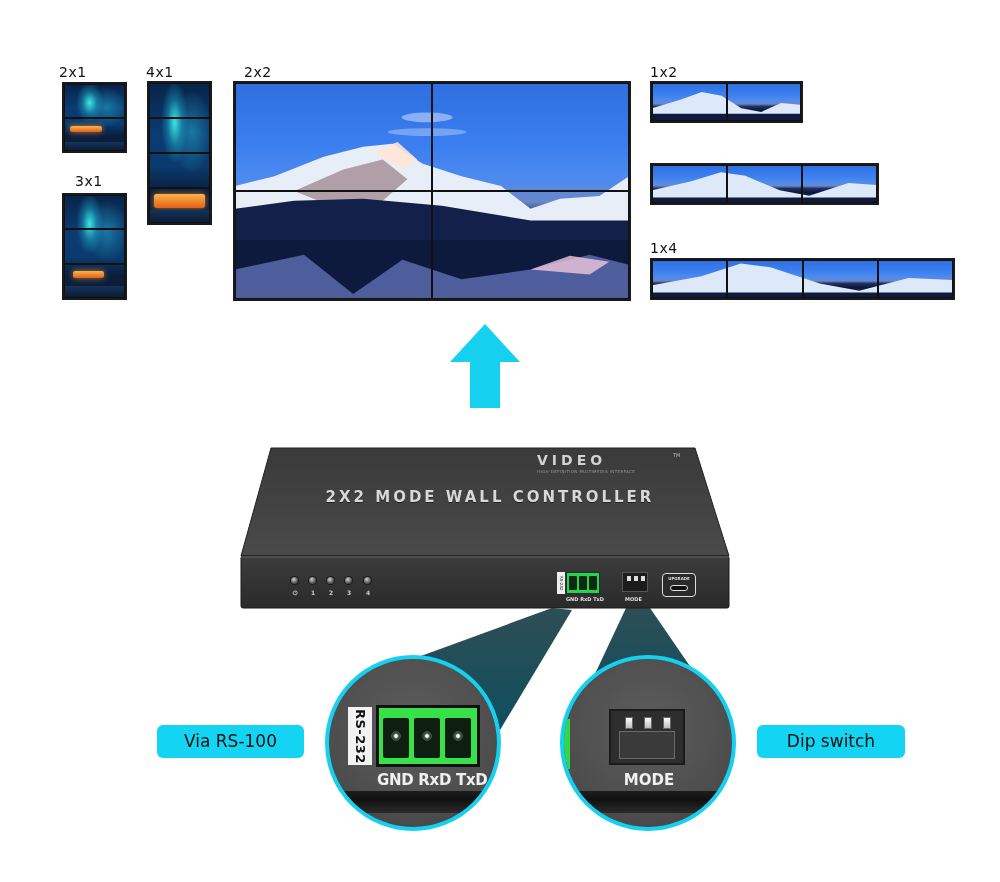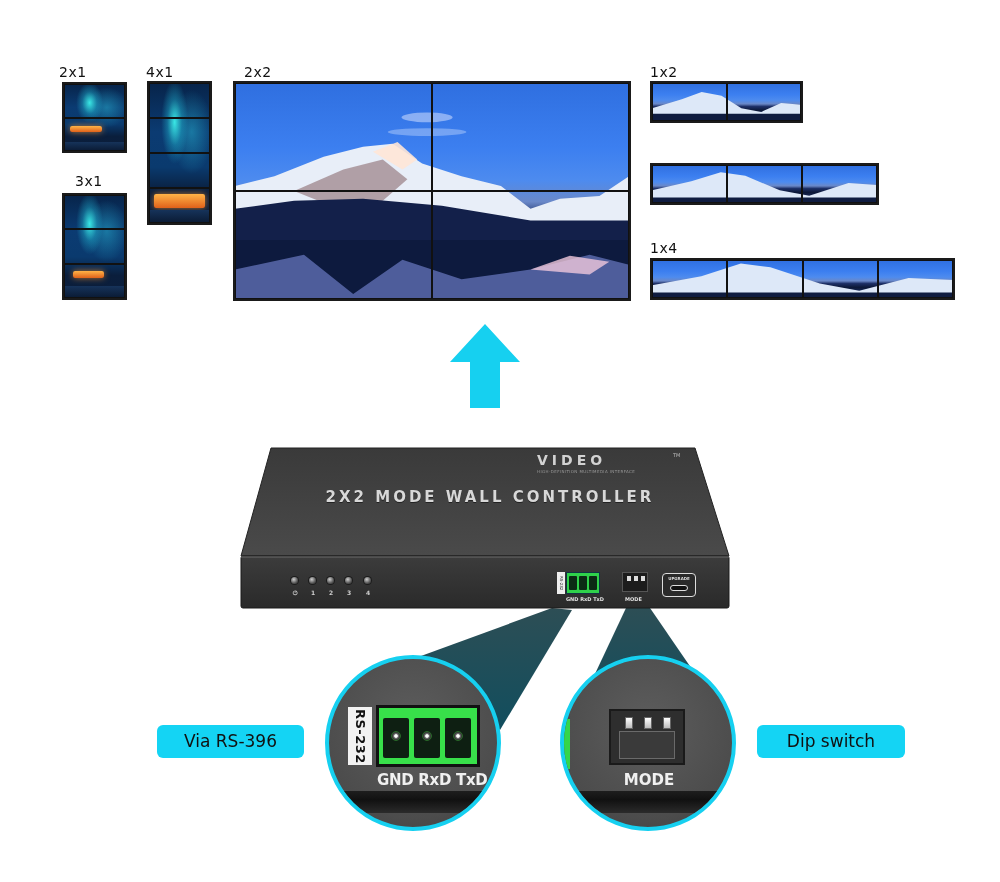--- a/index.html
+++ b/index.html
@@ -342,14 +342,14 @@
   <div class="dip-box">
     <div class="knob" style="left:14px;"></div>
     <div class="knob" style="left:33px;"></div>
     <div class="knob" style="left:52px;"></div>
     <div class="dip-inner"></div>
   </div>
   <div class="mode-label">MODE</div>
   <div class="base-strip"></div>
 </div>
 
-<div class="pill" style="left:157px; top:725px; width:147px;">Via RS-396</div>
+<div class="pill" style="left:157px; top:725px; width:147px;">Via RS-100</div>
 <div class="pill" style="left:757px; top:725px; width:148px;">Dip switch</div>
 
 </body></html>

